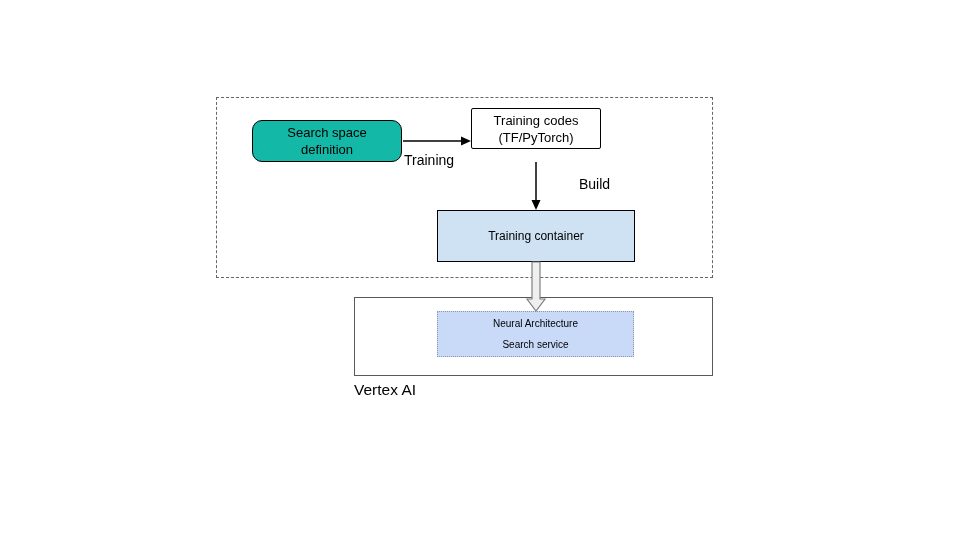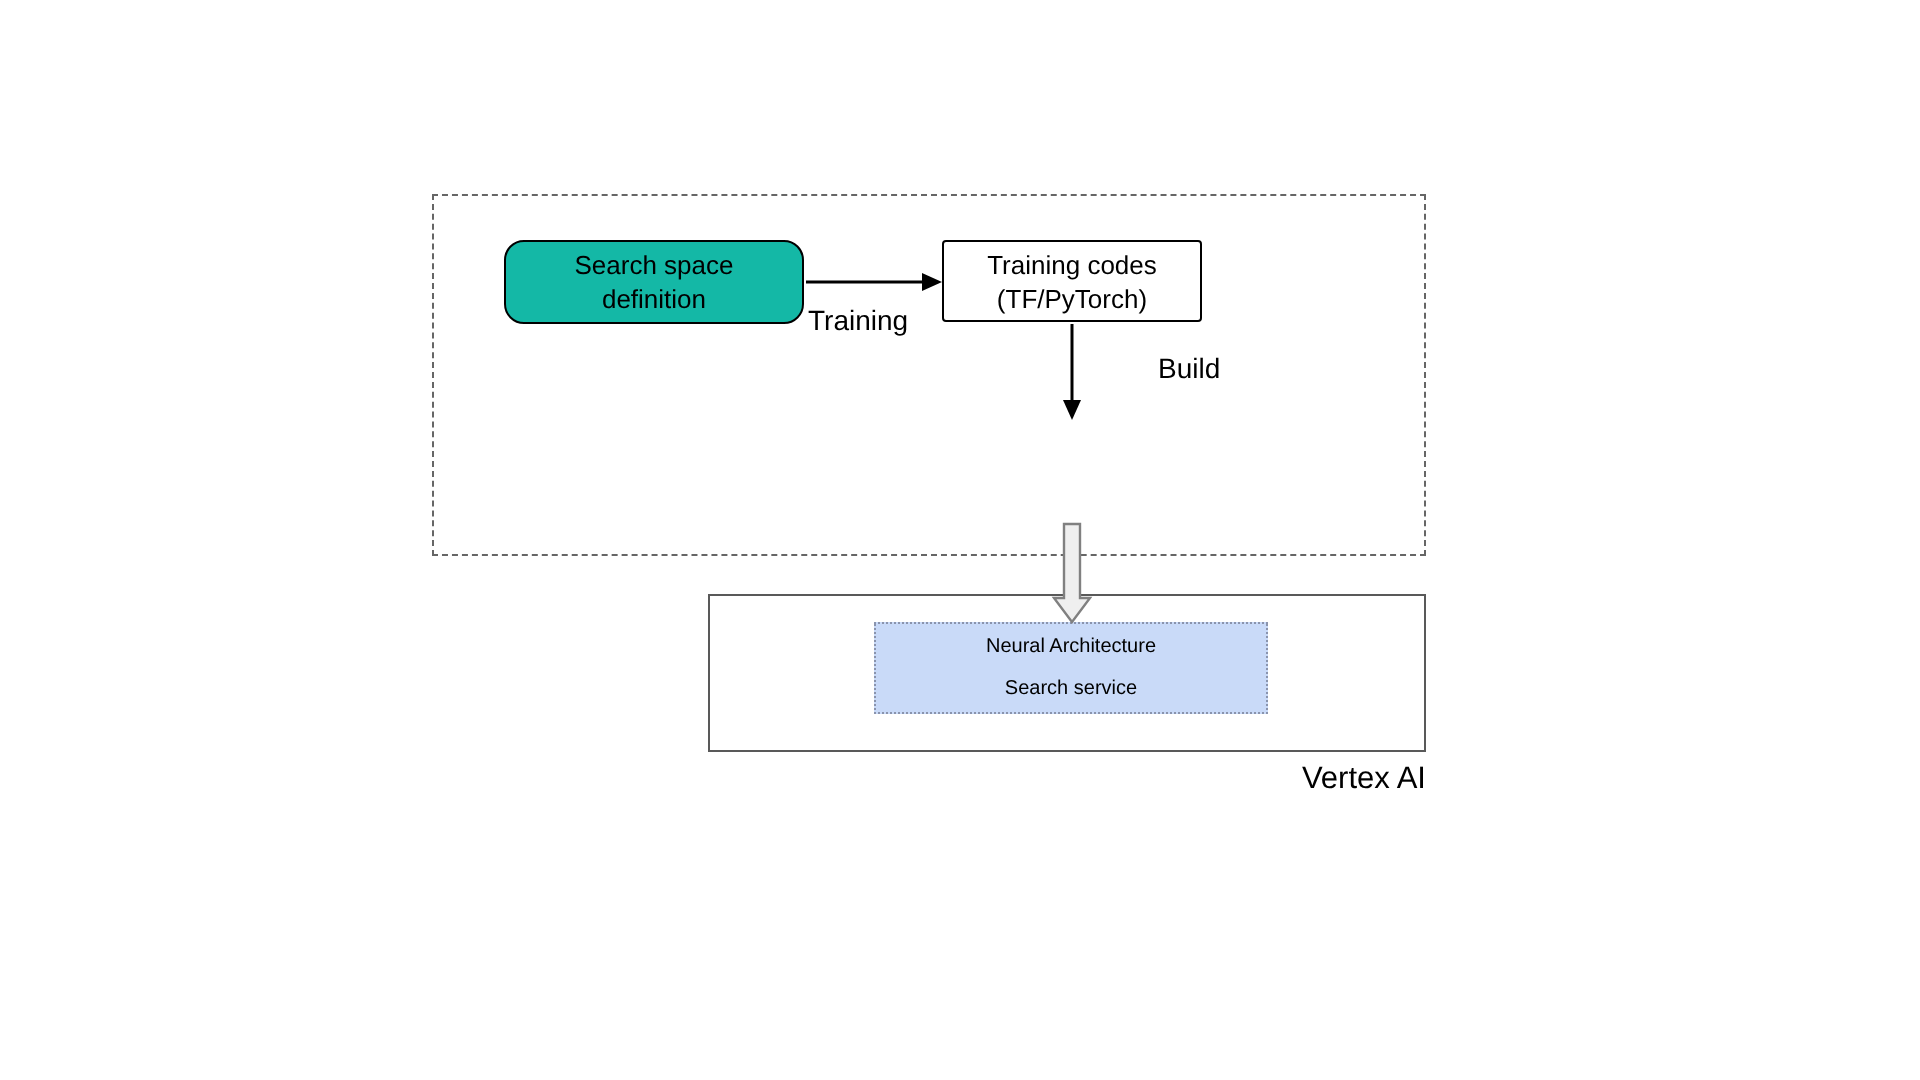--- a/index.html
+++ b/index.html
@@ -31,21 +31,21 @@
   }
   .node .lbl { white-space: pre-line; }
 
   .box-search {
     left: 252px; top: 120px; width: 150px; height: 42px;
     border: 1.5px solid #000000; border-radius: 10px;
     background: #14b8a6;
     font-size: 13px; line-height: 17px;
   }
   .box-codes {
-    left: 471px; top: 120px; width: 130px; height: 41px;
+    left: 471px; top: 108px; width: 130px; height: 41px;
     border: 1.5px solid #000000; border-radius: 2px;
     background: #ffffff;
     font-size: 13px; line-height: 17px; justify-content: center;
   }
   .box-container {
     left: 437px; top: 210px; width: 198px; height: 52px;
     border: 1px solid #000000;
     background: #cfe2f3;
     font-size: 12px;
   }
@@ -59,21 +59,21 @@
   .edge-label {
     position: absolute;
     font-size: 14px;
     white-space: nowrap;
   }
   .label-integrate { left: 404px; top: 152px; }
   .label-build { left: 579px; top: 176px; }
 
   .label-vertex {
     left: 354px; top: 381px; width: 359px;
-    text-align: right;
+    text-align: left;
     font-size: 15.5px;
   }
 
   .connector-layer {
     position: absolute; left: 0; top: 0; width: 960px; height: 540px;
     pointer-events: none;
   }
 </style>
 </head>
 <body>
@@ -87,20 +87,23 @@
   <div class="abs node box-search">
     <span class="lbl">Search space
 definition</span>
   </div>
 
   <div class="abs node box-codes">
     <span class="lbl">Training codes
 (TF/PyTorch)</span>
   </div>
 
+  <div class="abs node box-container">
+    <span class="lbl">Training container</span>
+  </div>
 
   <div class="abs node box-nas">
     <span class="lbl">Neural Architecture
 Search service</span>
   </div>
 
   <div class="edge-label label-integrate">Training</div>
 
   <div class="edge-label label-build">Build</div>
 

